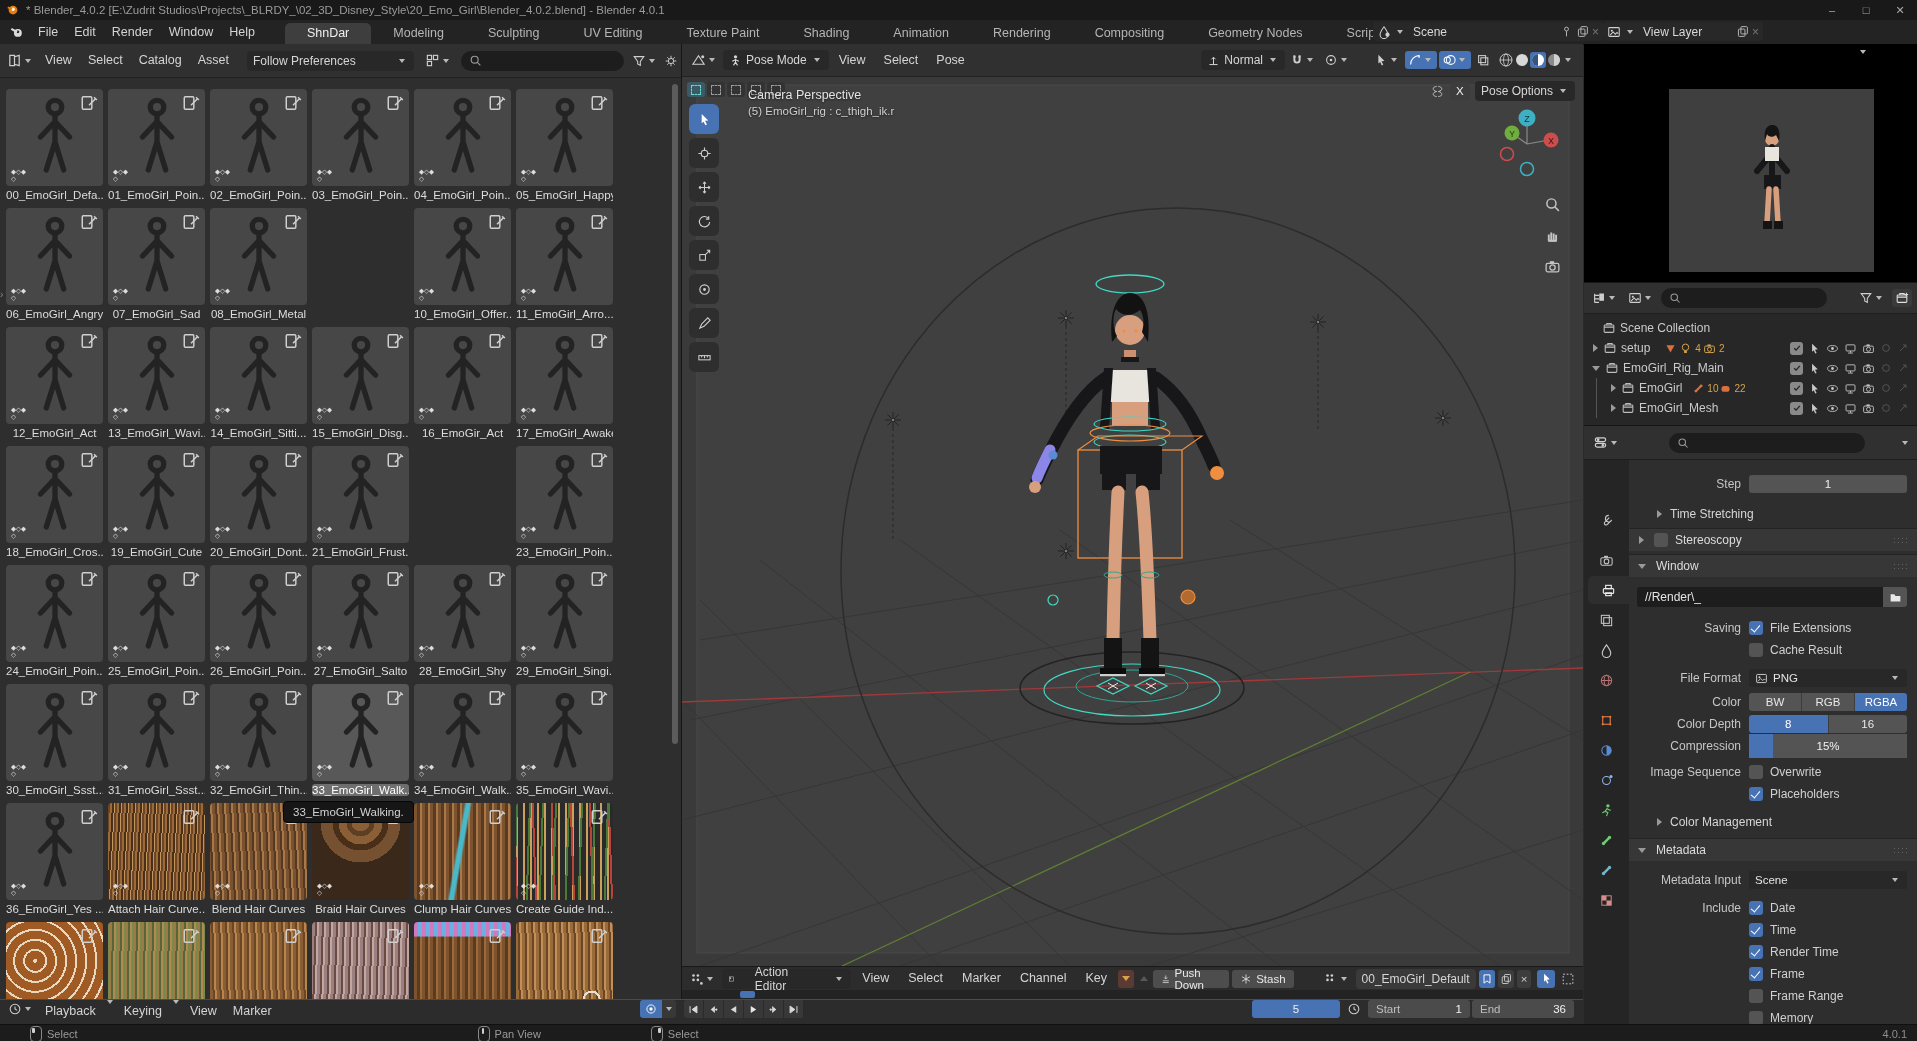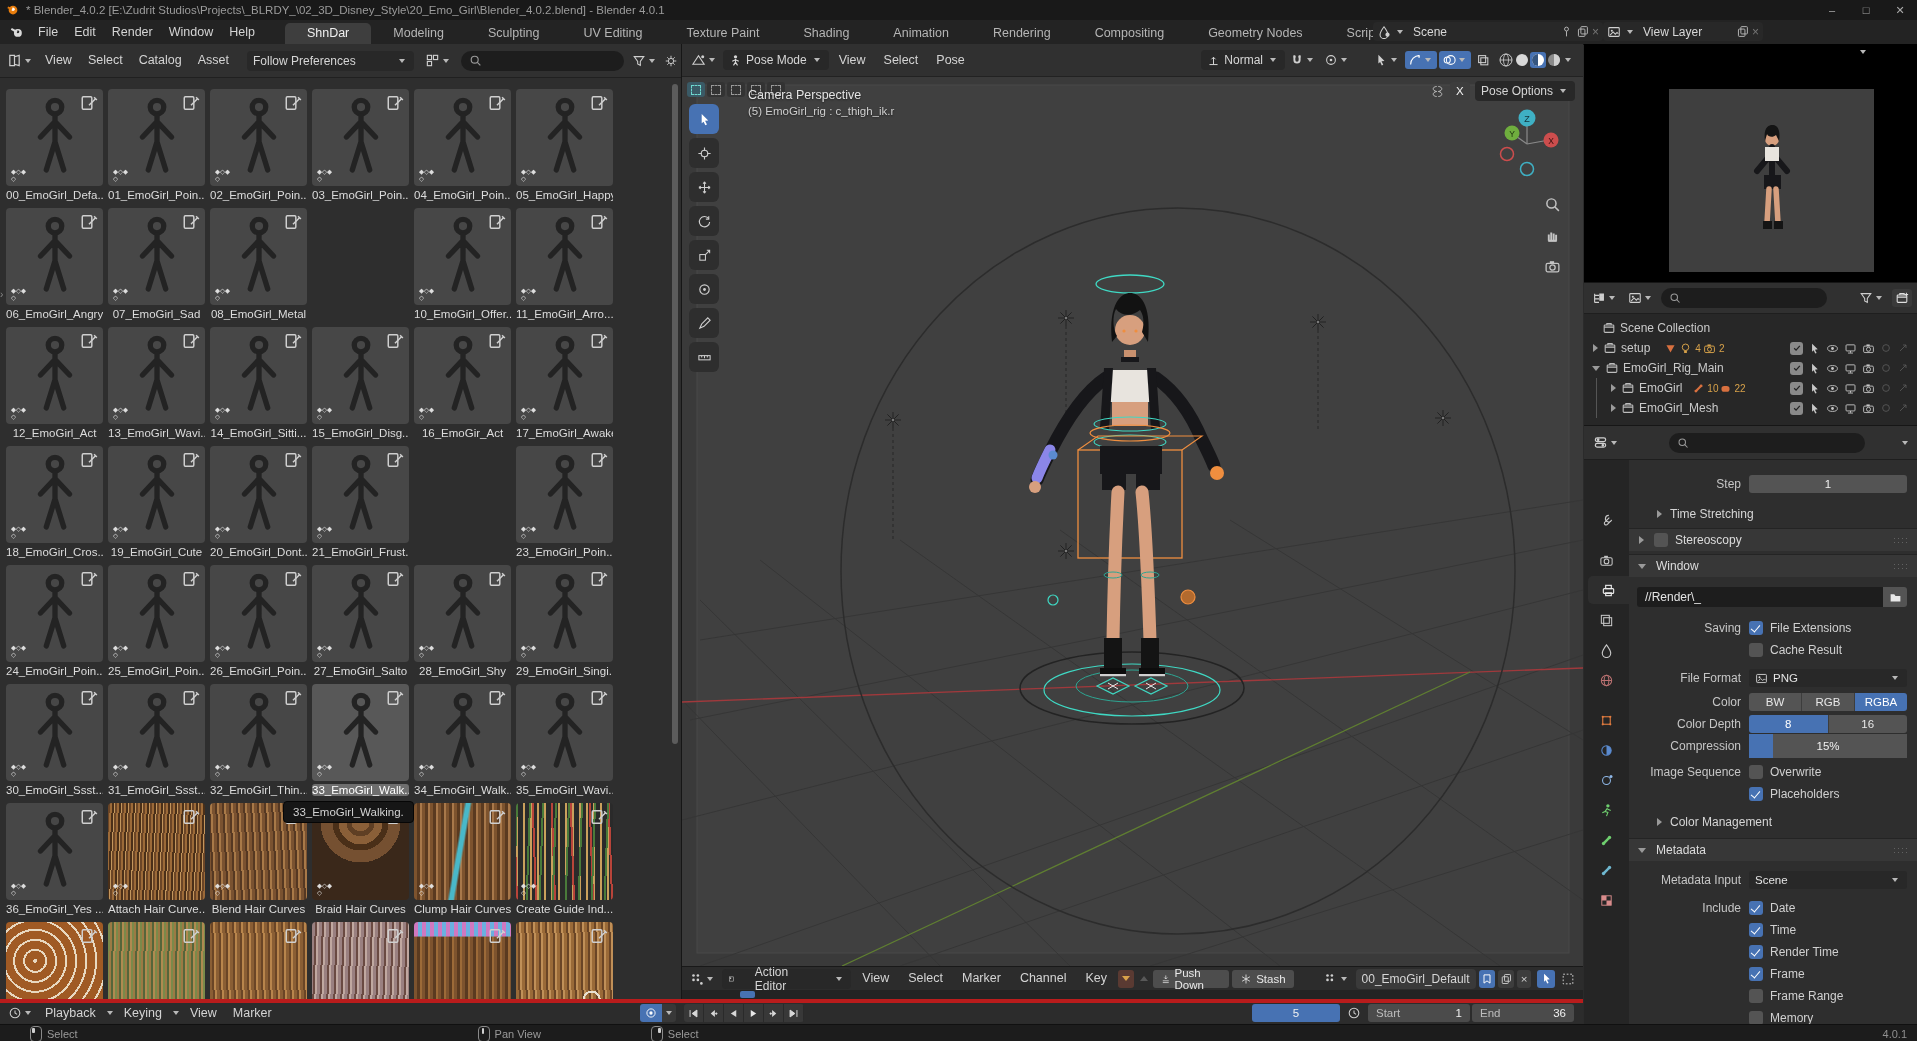--- a/index.html
+++ b/index.html
@@ -92,21 +92,21 @@
   .seg{flex:1;height:18px;background:#545454;display:flex;align-items:center;justify-content:center;color:#e8e8e8;font-size:11.5px;border-right:1px solid #3d3d3d;}
   .seg:first-child{border-radius:3px 0 0 3px;}
   .seg:last-child{border-radius:0 3px 3px 0;border-right:none;}
   .seg.on{background:#4772b3;color:#fff;}
   .slider{flex:1;height:24px;background:#545454;border-radius:0;position:relative;overflow:hidden;display:flex;align-items:center;justify-content:center;color:#f0f0f0;font-size:11.5px;}
   .slider .fill{position:absolute;left:0;top:0;bottom:0;background:#4772b3;}
   .slider span{position:relative;}
   
   #dopehead{left:682px;top:966px;width:901px;height:24px;background:#2c2c2c;border-top:1px solid #191919;display:flex;align-items:center;padding:0 5px;box-sizing:border-box;gap:3px;}
   #dopesliver{left:682px;top:990px;width:901px;height:9px;background:#232323;}
-  #timeline{left:0;top:999px;width:1583px;height:24px;background:#2c2c2c;border-top:4px solid #b91c1c;display:flex;align-items:center;padding:0 5px;box-sizing:border-box;}
+  #timeline{left:0;top:999px;width:1583px;height:24px;background:#2c2c2c;border-top:1px solid #b91c1c;display:flex;align-items:flex-start;padding:0 5px;box-sizing:border-box;}
   .btn{background:#4d4d4d;border-radius:3px;height:18px;display:flex;align-items:center;padding:0 8px;color:#e8e8e8;font-size:11.5px;gap:4px;}
   .tbtn{width:19px;height:18px;background:#383838;display:flex;align-items:center;justify-content:center;border-right:1px solid #2a2a2a;}
   #statusbar{left:0;top:1024px;width:1917px;height:17px;background:#1c1c1c;border-top:1px solid #101010;display:flex;align-items:center;font-size:11px;color:#9a9a9a;}
   .mouseico{width:10px;height:14px;border:1px solid #8a8a8a;border-radius:4px;position:relative;margin-right:5px;flex:none;}
   .mouseico::after{content:"";position:absolute;background:#cfcfcf;border-radius:1px;}
   .mouseico.l::after{left:1px;top:1px;width:3px;height:5px;}
   .mouseico.m::after{left:3px;top:1px;width:2px;height:6px;}
   .mouseico.r::after{right:1px;top:1px;width:3px;height:5px;}
 </style>
 </head>

